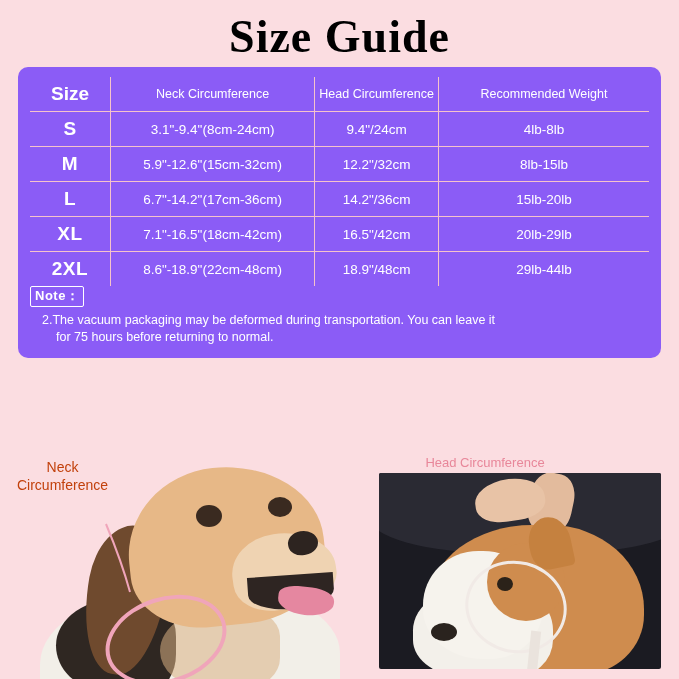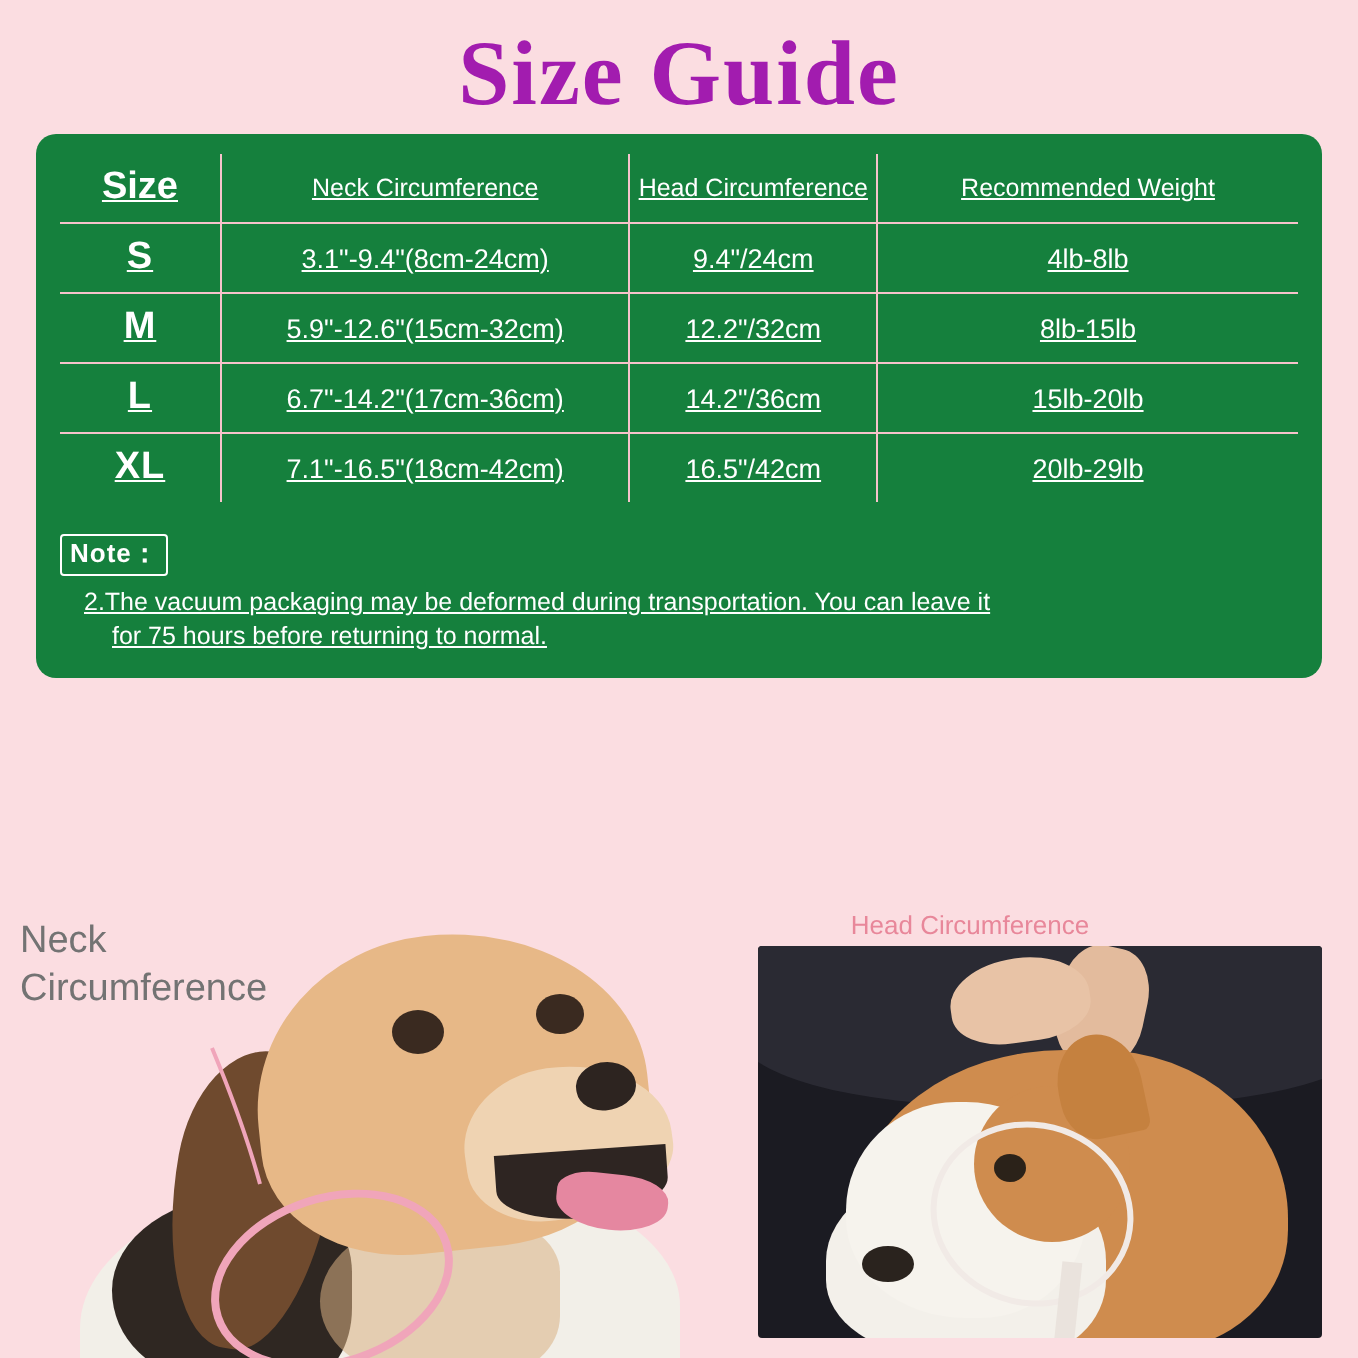--- a/index.html
+++ b/index.html
@@ -18,39 +18,38 @@
   .page {
     position: relative;
     width: 679px;
     height: 679px;
     box-sizing: border-box;
   }
 
   
   .title {
     text-align: center;
-    color: #a21caf;
+    color: #000000;
     font-family: "Liberation Serif", serif;
     font-weight: bold;
     font-size: 46px;
     letter-spacing: 1px;
     padding-top: 13px;
     padding-bottom: 6px;
     line-height: 1.05;
   }
 
   
   .card {
     margin: 0 18px;
-    background: #15803d;
+    background: #8b5cf6;
     border-radius: 10px;
     padding: 10px 12px 12px 12px;
     box-sizing: border-box;
     color: #ffffff;
-    text-decoration: underline;
   }
 
   table.size-table {
     width: 100%;
     border-collapse: collapse;
     table-layout: fixed;
   }
   table.size-table th, table.size-table td {
     border: 1px solid #f6c3cb;
     color: #ffffff;
@@ -92,21 +91,21 @@
     font-size: 19px;
     font-weight: bold;
     letter-spacing: .5px;
   }
   .cell-text {
     font-size: 13.5px;
   }
 
   
   .note-wrap {
-    margin-top: 16px;
+    margin-top: 0;
     color: #ffffff;
   }
   .note-label {
     display: inline-block;
     border: 1px solid #ffffff;
     border-radius: 2px;
     padding: 0px 4px 1px 4px;
     font-size: 13px;
     font-weight: bold;
     letter-spacing: .5px;
@@ -138,22 +137,23 @@
     width: 340px;
     height: 232px;
     overflow: hidden;
   }
 
   .label-neck {
     position: absolute;
     left: 10px;
     top: 12px;
     width: 105px;
-    color: #737373;
-    font-size: 19px;
+    text-align: center;
+    color: #c2410c;
+    font-size: 14px;
     line-height: 1.25;
     z-index: 5;
   }
   .label-head {
     position: absolute;
     left: 355px;
     top: 8px;
     width: 260px;
     text-align: center;
     color: #e8879a;
@@ -459,20 +459,26 @@
           <td class="cell-text">6.7"-14.2"(17cm-36cm)</td>
           <td class="cell-text">14.2"/36cm</td>
           <td class="cell-text">15lb-20lb</td>
         </tr>
         <tr>
           <td class="cell-size">XL</td>
           <td class="cell-text">7.1"-16.5"(18cm-42cm)</td>
           <td class="cell-text">16.5"/42cm</td>
           <td class="cell-text">20lb-29lb</td>
         </tr>
+        <tr>
+          <td class="cell-size">2XL</td>
+          <td class="cell-text">8.6"-18.9"(22cm-48cm)</td>
+          <td class="cell-text">18.9"/48cm</td>
+          <td class="cell-text">29lb-44lb</td>
+        </tr>
       </tbody>
     </table>
 
     <div class="note-wrap">
       <span class="note-label">Note：</span>
       <div class="note-line">2.The vacuum packaging may be deformed during transportation. You can leave it</div>
       <div class="note-line indent2">for 75 hours before returning to normal.</div>
     </div>
   </div>
 

